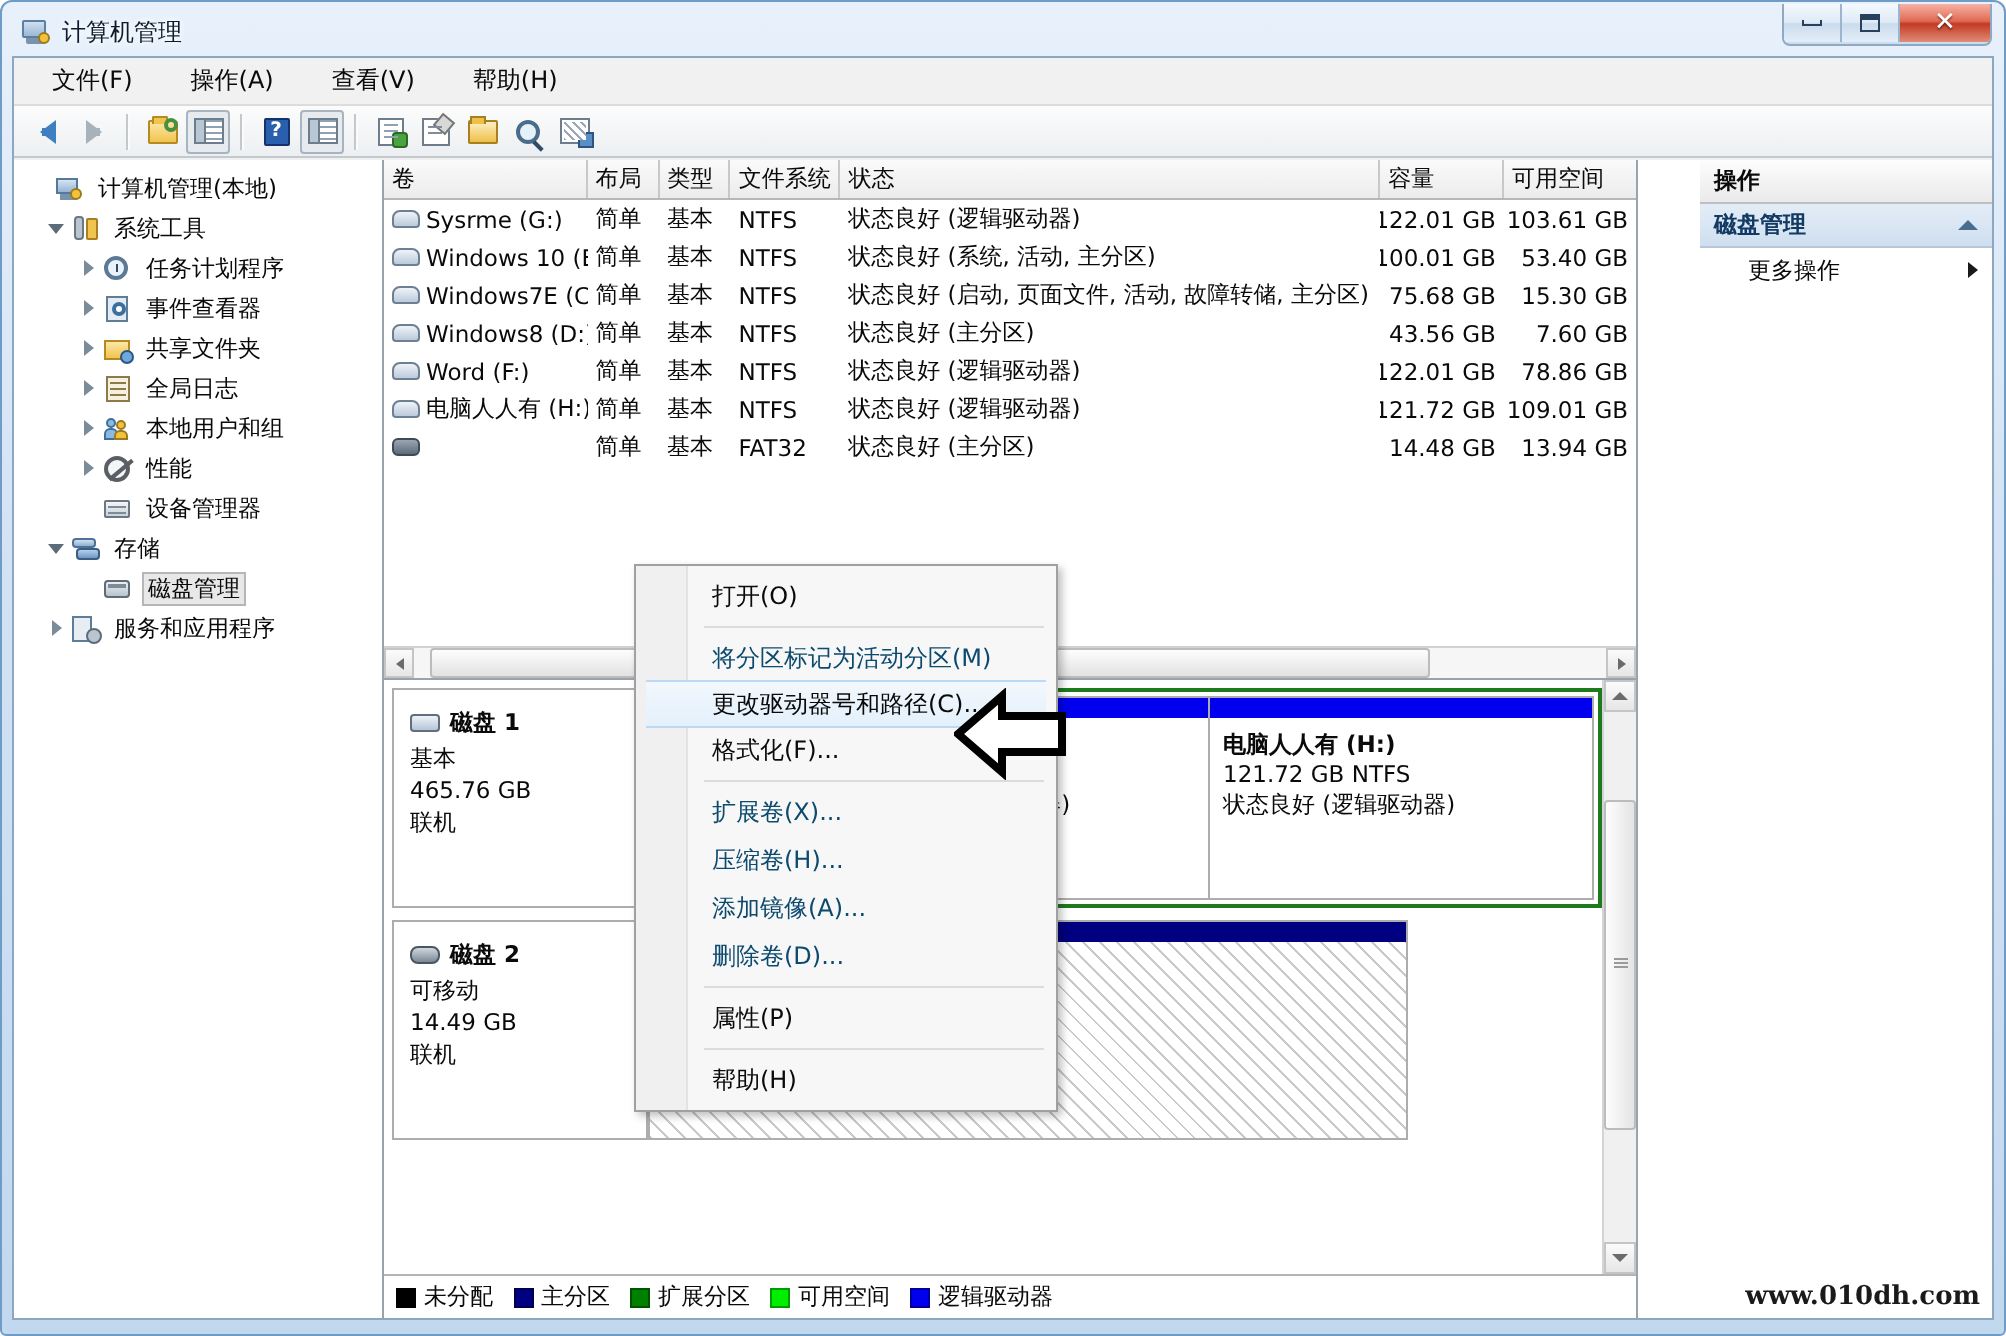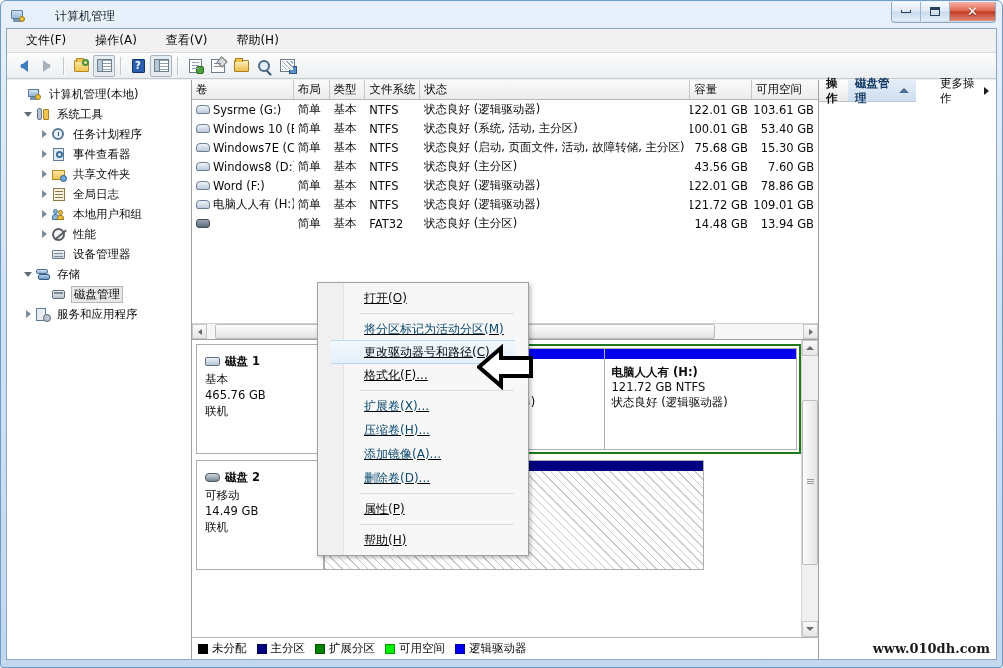--- a/index.html
+++ b/index.html
@@ -54,21 +54,20 @@
     width: 6px; height: 6px;
     background: #f3c13a;
     border: 1px solid #9a7a20;
     border-radius: 50%;
   }
   #title-text {
     font-size: 12px;
     color: #0c1c2e;
     text-shadow: 0 0 3px #fff, 0 0 4px #fff;
     white-space: nowrap;
-    margin-left: 24px;
   }
   #winbtns {
     position: absolute;
     right: 1px; top: -2px;
     display: flex;
     height: 21px;
     border: 1px solid #8fa9c4;
     border-top: none;
     border-radius: 0 0 4px 4px;
     overflow: hidden;
@@ -485,21 +484,22 @@
   .lg { display: flex; align-items: center; margin-right: 6px; white-space: nowrap; }
   .lg .sw { width: 10px; height: 10px; margin-right: 4px; border: 1px solid rgba(0,0,0,.35); }
 
   
   #actions-pane {
     width: 178px;
     flex: none;
     background: #fff;
     border-left: 1px solid #9aa3ab;
     display: flex;
-    flex-direction: row;
+    flex-direction: column;
+    padding-left: 31px;
   }
   #act-head {
     height: 22px;
     background: linear-gradient(180deg,#fdfdfd,#eaeaea);
     border-bottom: 1px solid #bfbfbf;
     display: flex;
     align-items: center;
     padding-left: 7px;
     font-size: 11.5px;
     font-weight: bold;
@@ -532,23 +532,22 @@
   .chev-right { width:0;height:0;border-top:4px solid transparent;border-bottom:4px solid transparent;border-left:5px solid #1a1a1a;}
 
   
   #ctxmenu {
     position: absolute;
     left: 310px; top: 253px;
     width: 212px;
     background: #f7f7f7;
     border: 1px solid #a0a0a0;
     box-shadow: 2px 2px 4px rgba(0,0,0,.25);
-    padding: 3px 12px;
+    padding: 3px 4px;
     z-index: 50;
-    text-decoration: underline;
   }
   #ctxmenu .gutter {
     position: absolute;
     left: 0; top: 0; bottom: 0;
     width: 26px;
     background: #f0f0f0;
     border-right: 1px solid #e2e2e2;
   }
   .ctx-item {
     position: relative;

